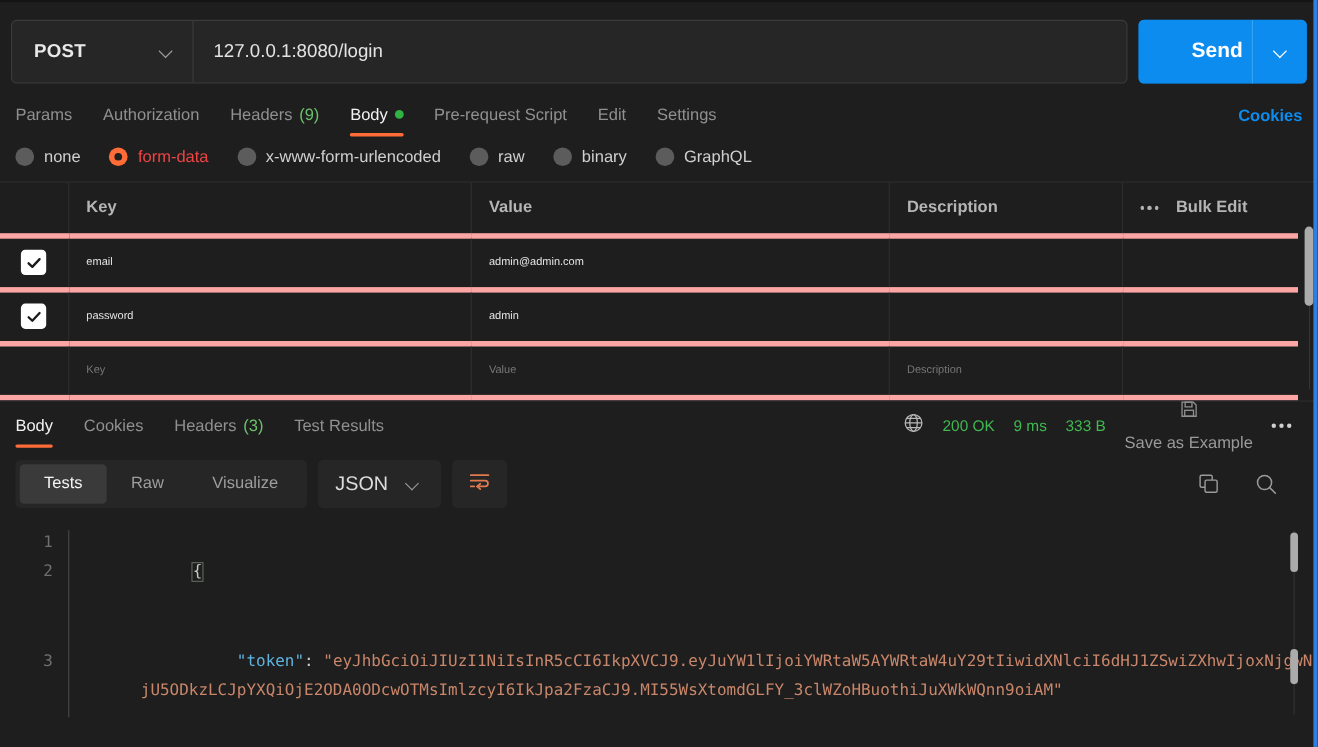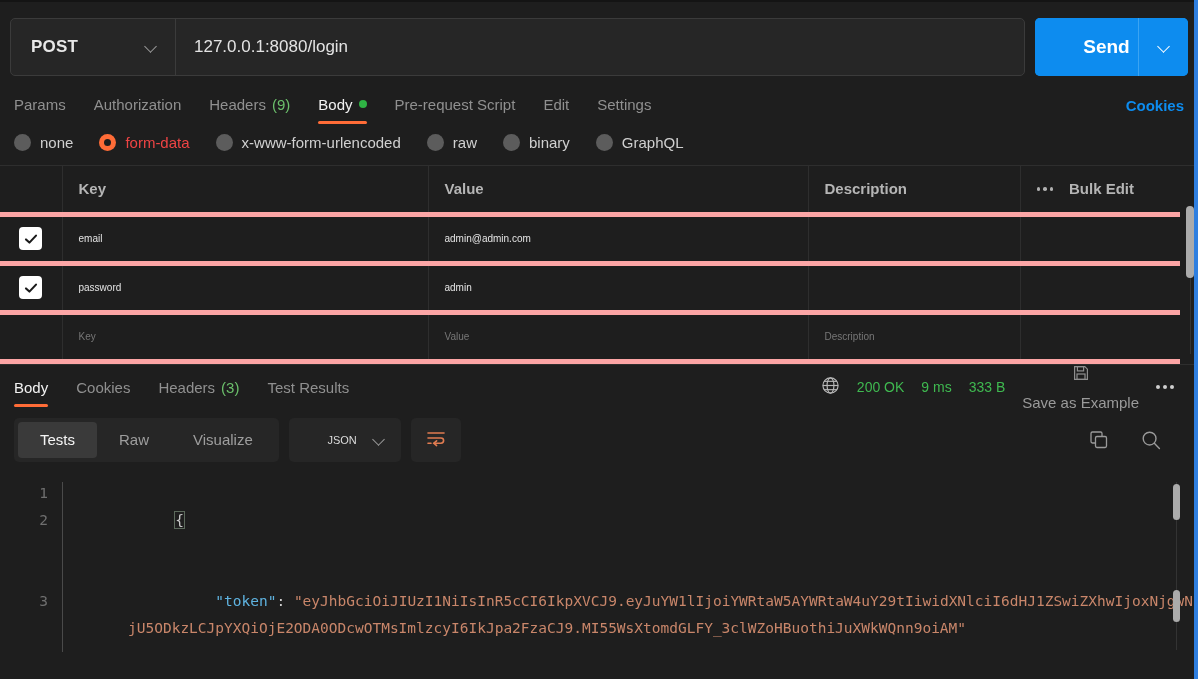--- a/index.html
+++ b/index.html
@@ -143,23 +143,23 @@
   .seg {
     display: flex; align-items: center; background: #262626; border-radius: 5px;
     padding: 4px; height: 44px;
   }
   .seg-item {
     display: flex; align-items: center; justify-content: center; height: 36px;
     padding: 0 22px; font-size: 15px; color: #9e9e9e; border-radius: 4px; cursor: pointer;
   }
   .seg-item.active { background: #3a3a3a; color: #f5f5f5; }
   .lang-select {
-    display: flex; align-items: center; justify-content: flex-end; gap: 16px;
+    display: flex; align-items: center; justify-content: flex-start; gap: 16px;
     height: 44px; padding: 0 16px; background: #262626; border-radius: 5px;
-    font-size: 11px; color: #dcdcdc; cursor: pointer; min-width: 112px;
+    font-size: 18px; color: #dcdcdc; cursor: pointer; min-width: 112px;
   }
   .wrap-btn {
     display: flex; align-items: center; justify-content: center;
     width: 50px; height: 44px; background: #262626; border-radius: 5px; cursor: pointer;
   }
   .right-icons { margin-left: auto; display: flex; align-items: center; gap: 30px; padding-right: 22px; }
   .icon-btn { cursor: pointer; display: flex; align-items: center; justify-content: center; }
 
   
   .code-area { position: relative; height: 180px; overflow: hidden; padding-top: 8px; }

